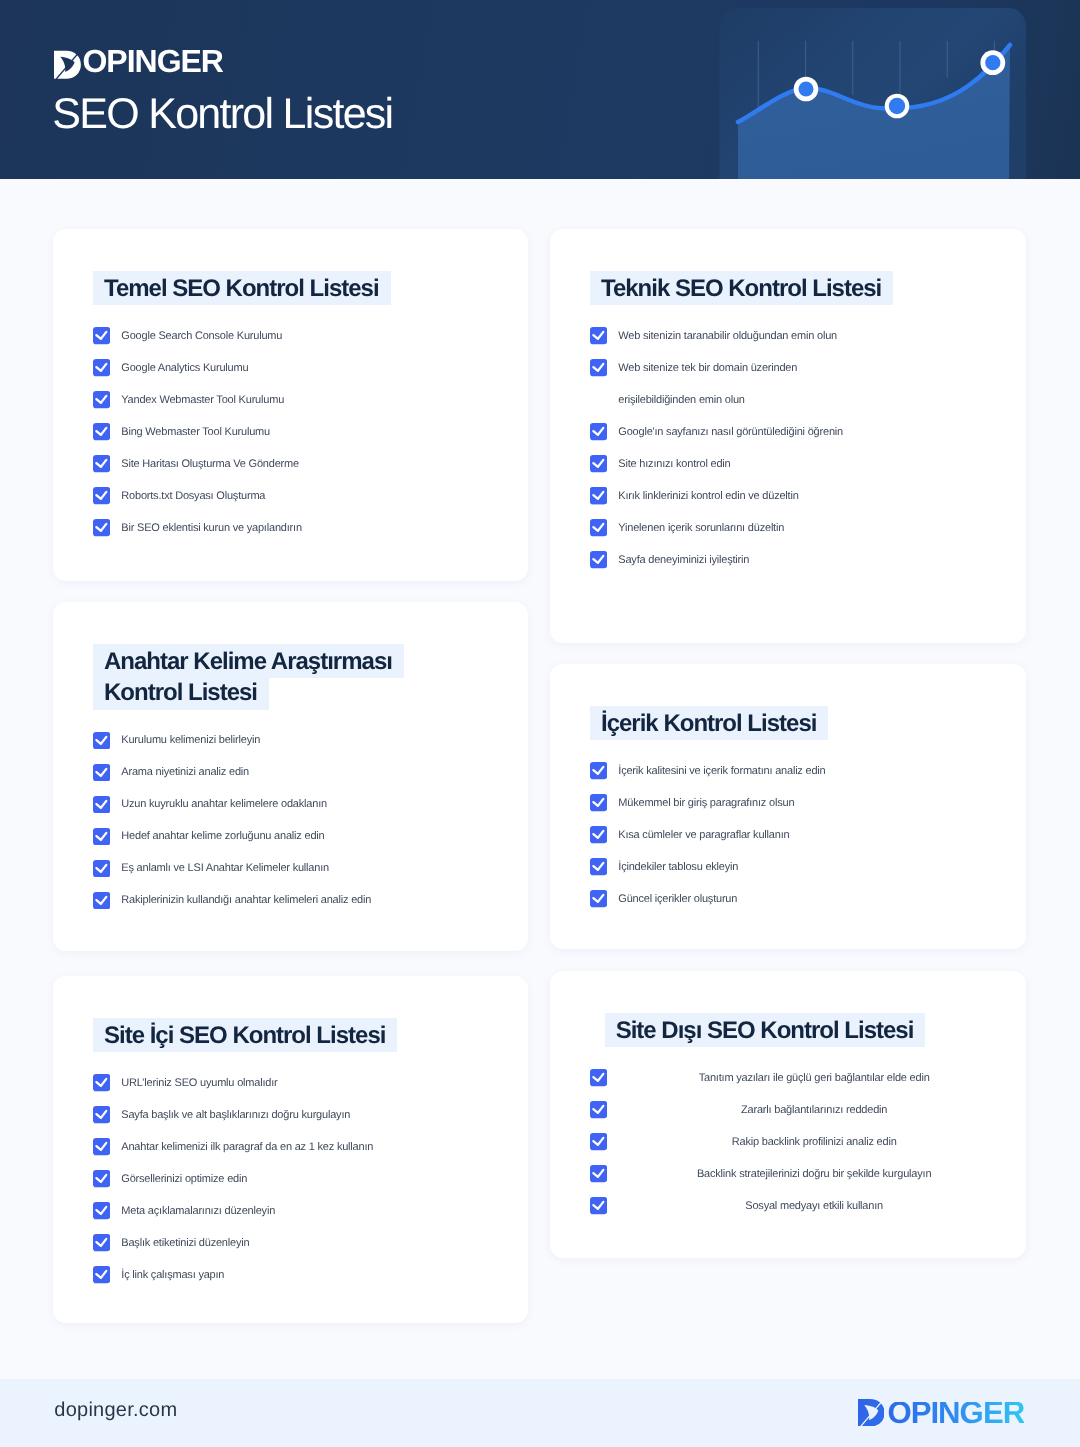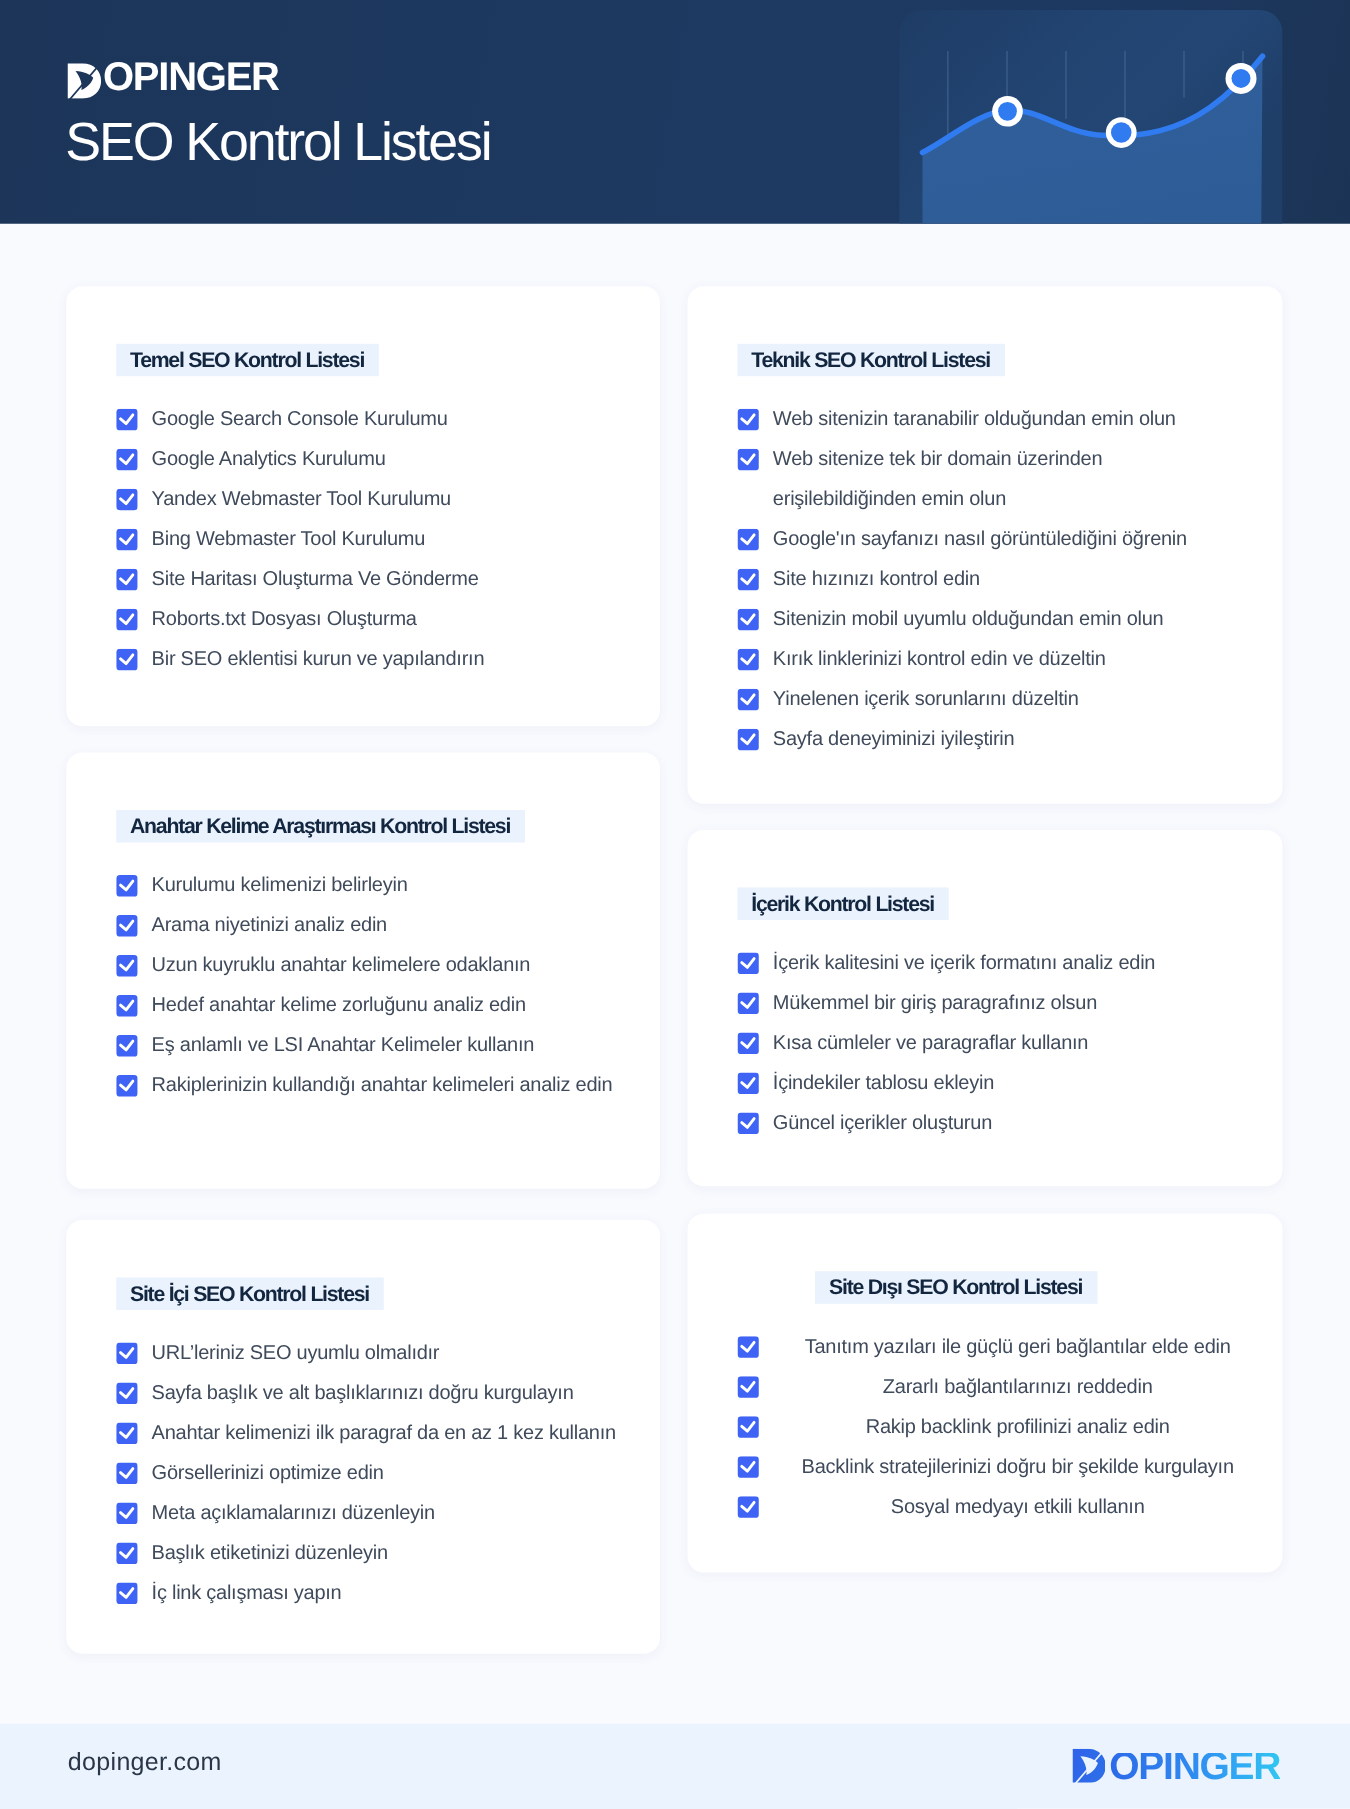--- a/index.html
+++ b/index.html
@@ -43,33 +43,33 @@
     border-radius: 13px;
     box-shadow: 0 2px 9px rgba(60,80,140,0.055);
   }
   .card-inner { position: absolute; left: 40px; top: 43.5px; right: 16px; }
   .card-title-wrap { margin-bottom: 16px; max-width: 350px; }
   .card-title {
     display: inline;
     background: #eaf2fd;
     color: #13263f;
     font-weight: bold;
-    font-size: 17px;
+    font-size: 24px;
     line-height: 31.2px;
     padding: 3.6px 12px 3.9px 11px;
     letter-spacing: -1px;
     box-decoration-break: clone;
     -webkit-box-decoration-break: clone;
   }
   ul.items { list-style: none; }
   ul.items li {
     position: relative;
     padding-left: 28.3px;
     color: #3f4a5b;
-    font-size: 16px;
+    font-size: 11px;
     line-height: 32px;
     letter-spacing: -0.2px;
     white-space: pre;
   }
   .cbox {
     position: absolute; left: 0; top: 7.6px;
     width: 17.3px; height: 17.3px; display: block;
   }
 
   
@@ -204,21 +204,21 @@
                 <rect x="0" y="0" width="17.3" height="17.3" rx="3.1" fill="#3e63f5"></rect>
                 <path d="M3.4 8.1 L7.9 11.9 L13.3 4.9" fill="none" stroke="#ffffff" stroke-width="2.3" stroke-linecap="round" stroke-linejoin="round"></path>
               </svg><span>Google'ın sayfanızı nasıl görüntülediğini öğrenin</span></li>
             <li><svg class="cbox" viewBox="0 0 17.3 17.3">
                 <rect x="0" y="0" width="17.3" height="17.3" rx="3.1" fill="#3e63f5"></rect>
                 <path d="M3.4 8.1 L7.9 11.9 L13.3 4.9" fill="none" stroke="#ffffff" stroke-width="2.3" stroke-linecap="round" stroke-linejoin="round"></path>
               </svg><span>Site hızınızı kontrol edin</span></li>
             <li><svg class="cbox" viewBox="0 0 17.3 17.3">
                 <rect x="0" y="0" width="17.3" height="17.3" rx="3.1" fill="#3e63f5"></rect>
                 <path d="M3.4 8.1 L7.9 11.9 L13.3 4.9" fill="none" stroke="#ffffff" stroke-width="2.3" stroke-linecap="round" stroke-linejoin="round"></path>
-              </svg><span>Sitenizin mobil uyumlu olduğundan emin olun</span></li>
+              </svg></li>
             <li><svg class="cbox" viewBox="0 0 17.3 17.3">
                 <rect x="0" y="0" width="17.3" height="17.3" rx="3.1" fill="#3e63f5"></rect>
                 <path d="M3.4 8.1 L7.9 11.9 L13.3 4.9" fill="none" stroke="#ffffff" stroke-width="2.3" stroke-linecap="round" stroke-linejoin="round"></path>
               </svg><span>Kırık linklerinizi kontrol edin ve düzeltin</span></li>
             <li><svg class="cbox" viewBox="0 0 17.3 17.3">
                 <rect x="0" y="0" width="17.3" height="17.3" rx="3.1" fill="#3e63f5"></rect>
                 <path d="M3.4 8.1 L7.9 11.9 L13.3 4.9" fill="none" stroke="#ffffff" stroke-width="2.3" stroke-linecap="round" stroke-linejoin="round"></path>
               </svg><span>Yinelenen içerik sorunlarını düzeltin</span></li>
             <li><svg class="cbox" viewBox="0 0 17.3 17.3">
                 <rect x="0" y="0" width="17.3" height="17.3" rx="3.1" fill="#3e63f5"></rect>

